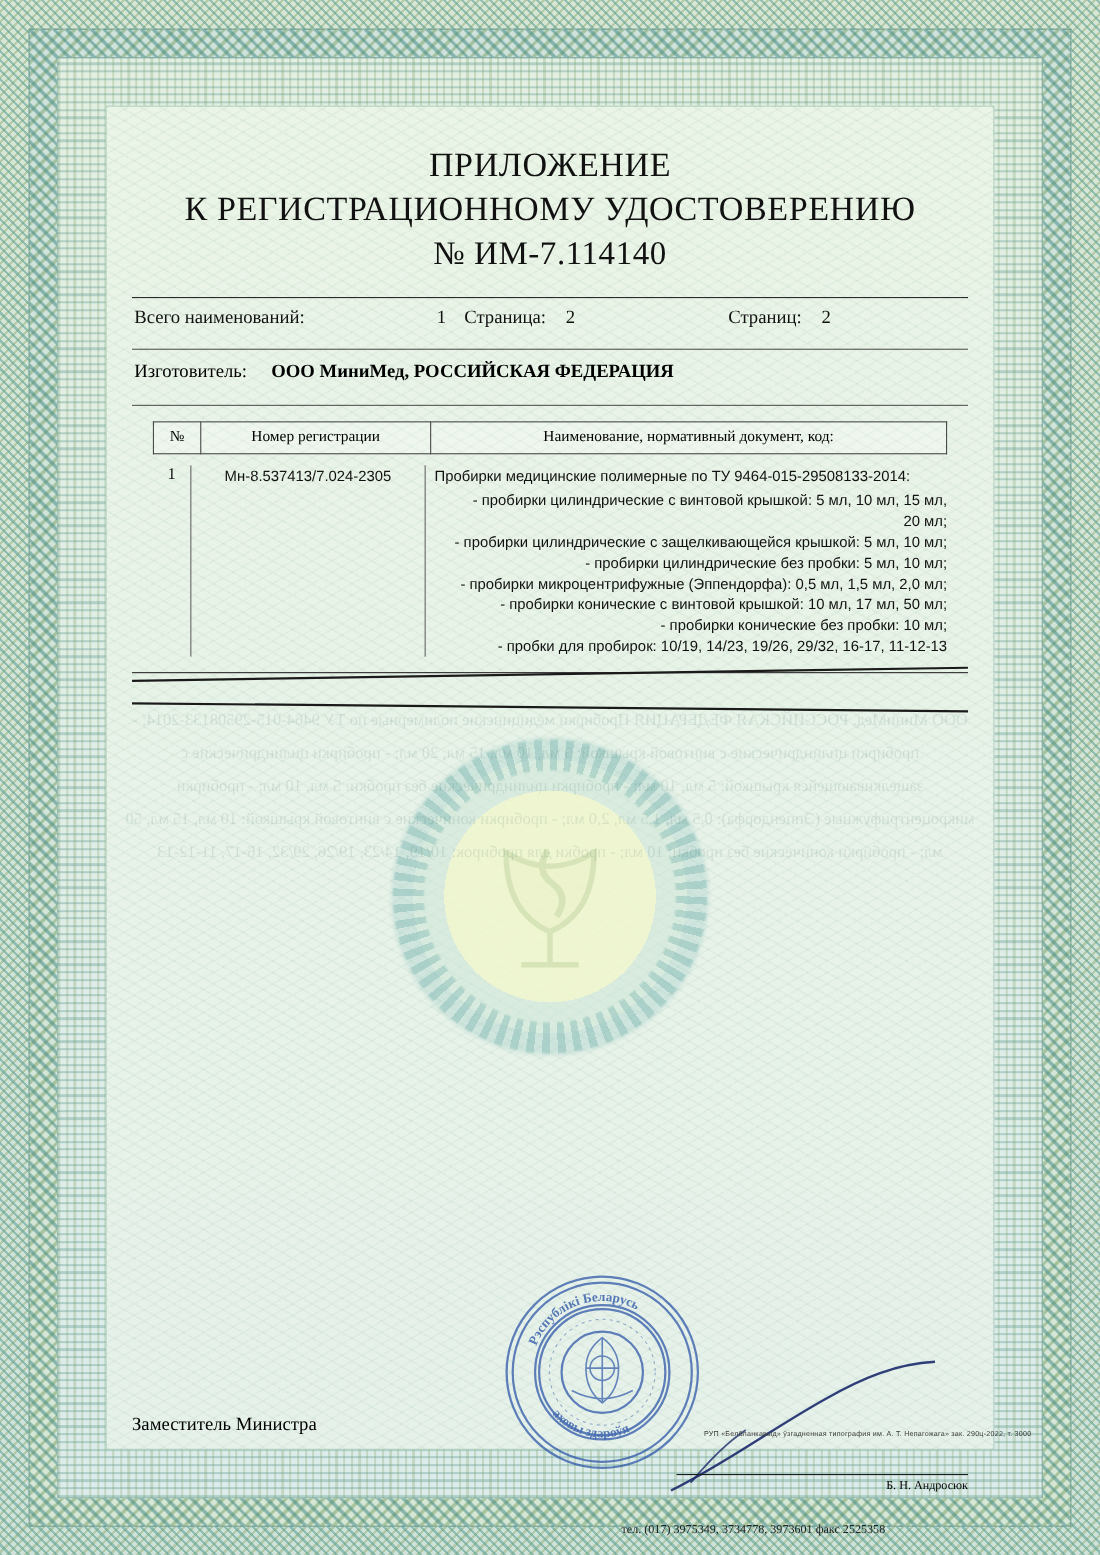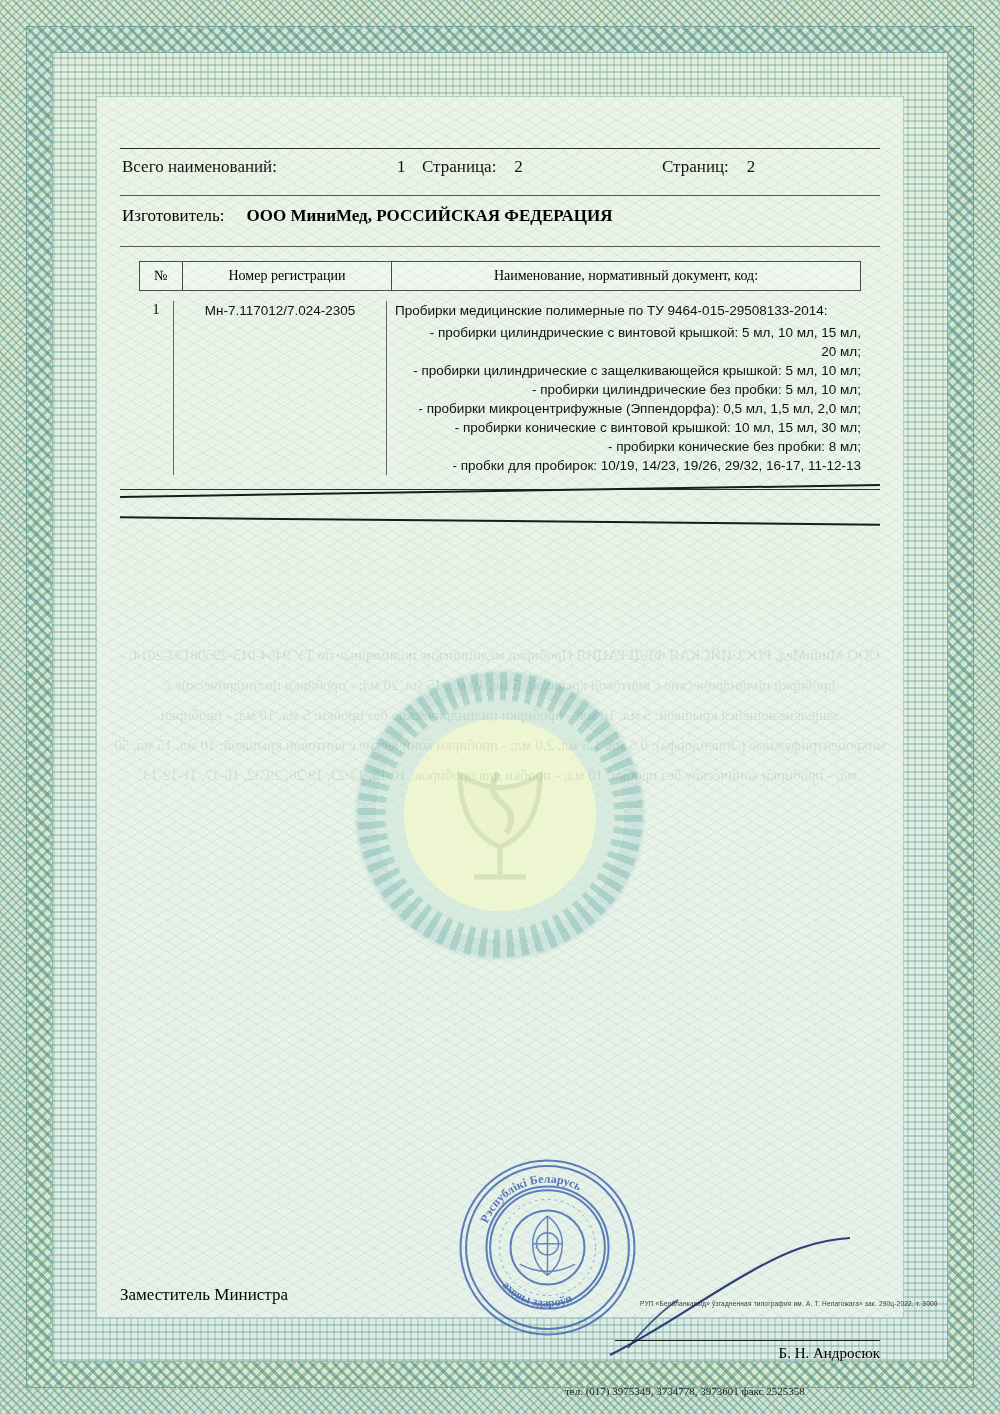--- a/index.html
+++ b/index.html
@@ -235,21 +235,21 @@
     position: absolute;
     left: 120px;
     right: 120px;
     top: 1285px;
     font-size: 17px;
   }
   .sign-name {
     position: absolute;
     right: 0;
     top: 60px;
-    font-size: 15px;
+    font-size: 11px;
   }
   .sign-line {
     position: absolute;
     right: 0;
     top: 55px;
     width: 265px;
     height: 1px;
     background: #1a1a1a;
   }
 
@@ -289,20 +289,25 @@
         <path d="M74 162 h52"></path>
         <path d="M98 58 q-12 18 4 30 q16 12 4 30" stroke-width="6"></path>
       </g>
     </svg>
   </div>
 
   <div class="ghost-text">ООО МиниМед, РОССИЙСКАЯ ФЕДЕРАЦИЯ  Пробирки медицинские полимерные по ТУ 9464-015-29508133-2014:  - пробирки цилиндрические с винтовой крышкой: 5 мл, 10 мл, 15 мл, 20 мл;  - пробирки цилиндрические с защелкивающейся крышкой: 5 мл, 10 мл;  - пробирки цилиндрические без пробки: 5 мл, 10 мл;  - пробирки микроцентрифужные (Эппендорфа): 0,5 мл, 1,5 мл, 2,0 мл;  - пробирки конические с винтовой крышкой: 10 мл, 15 мл, 50 мл;  - пробирки конические без пробки: 10 мл;  - пробки для пробирок: 10/19, 14/23, 19/26, 29/32, 16-17, 11-12-13</div>
 
   <div class="content">
 
+    <div class="title">
+      <div class="l1">ПРИЛОЖЕНИЕ</div>
+      <div class="l2">К РЕГИСТРАЦИОННОМУ УДОСТОВЕРЕНИЮ</div>
+      <div class="l3">№  ИМ-7.114140</div>
+    </div>
 
     <div class="rule" style="margin-top:18px;"></div>
 
     <div class="meta-row">
       <div class="meta-seg seg-total">
         <span class="lbl">Всего наименований:</span>
         <span class="val">1</span>
       </div>
       <div class="meta-seg seg-page">
         <span class="lbl">Страница:</span>
@@ -329,30 +334,30 @@
           <th class="c-num">№</th>
           <th class="c-reg">Номер регистрации</th>
           <th class="c-name">Наименование, нормативный документ, код:</th>
         </tr>
       </thead>
     </table>
 
     <div class="items" style="width:95%;margin:0 auto;">
       <div class="item-body">
         <div class="item-no">1</div>
-        <div class="item-reg">Мн-7.117012/7.024-2305</div>
+        <div class="item-reg">Мн-8.537413/7.024-2305</div>
         <div class="item-name">
           <div class="head">Пробирки медицинские полимерные по ТУ 9464-015-29508133-2014:</div>
           <ul>
             <li>- пробирки цилиндрические с винтовой крышкой: 5 мл, 10 мл, 15 мл, 20 мл;</li>
             <li>- пробирки цилиндрические с защелкивающейся крышкой: 5 мл, 10 мл;</li>
             <li>- пробирки цилиндрические без пробки: 5 мл, 10 мл;</li>
             <li>- пробирки микроцентрифужные (Эппендорфа): 0,5 мл, 1,5 мл, 2,0 мл;</li>
-            <li>- пробирки конические с винтовой крышкой: 10 мл, 15 мл, 30 мл;</li>
-            <li>- пробирки конические без пробки: 8 мл;</li>
+            <li>- пробирки конические с винтовой крышкой: 10 мл, 17 мл, 50 мл;</li>
+            <li>- пробирки конические без пробки: 10 мл;</li>
             <li>- пробки для пробирок: 10/19, 14/23, 19/26, 29/32, 16-17, 11-12-13</li>
           </ul>
         </div>
       </div>
     </div>
 
     <div class="rule" style="margin-top:14px;"></div>
 
 
     <div class="strike-lines">

